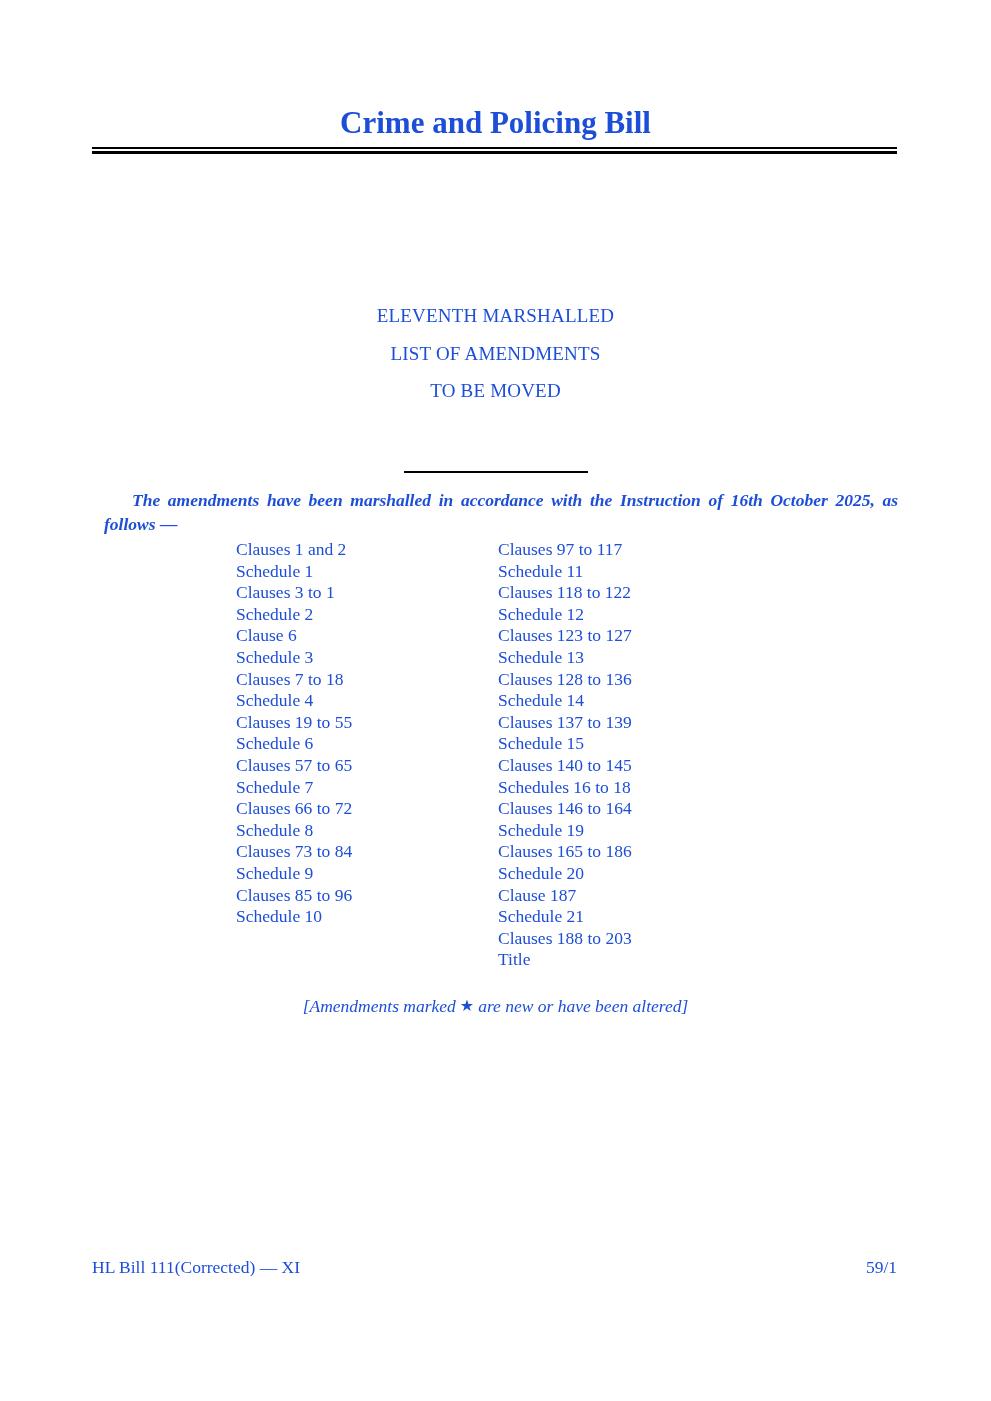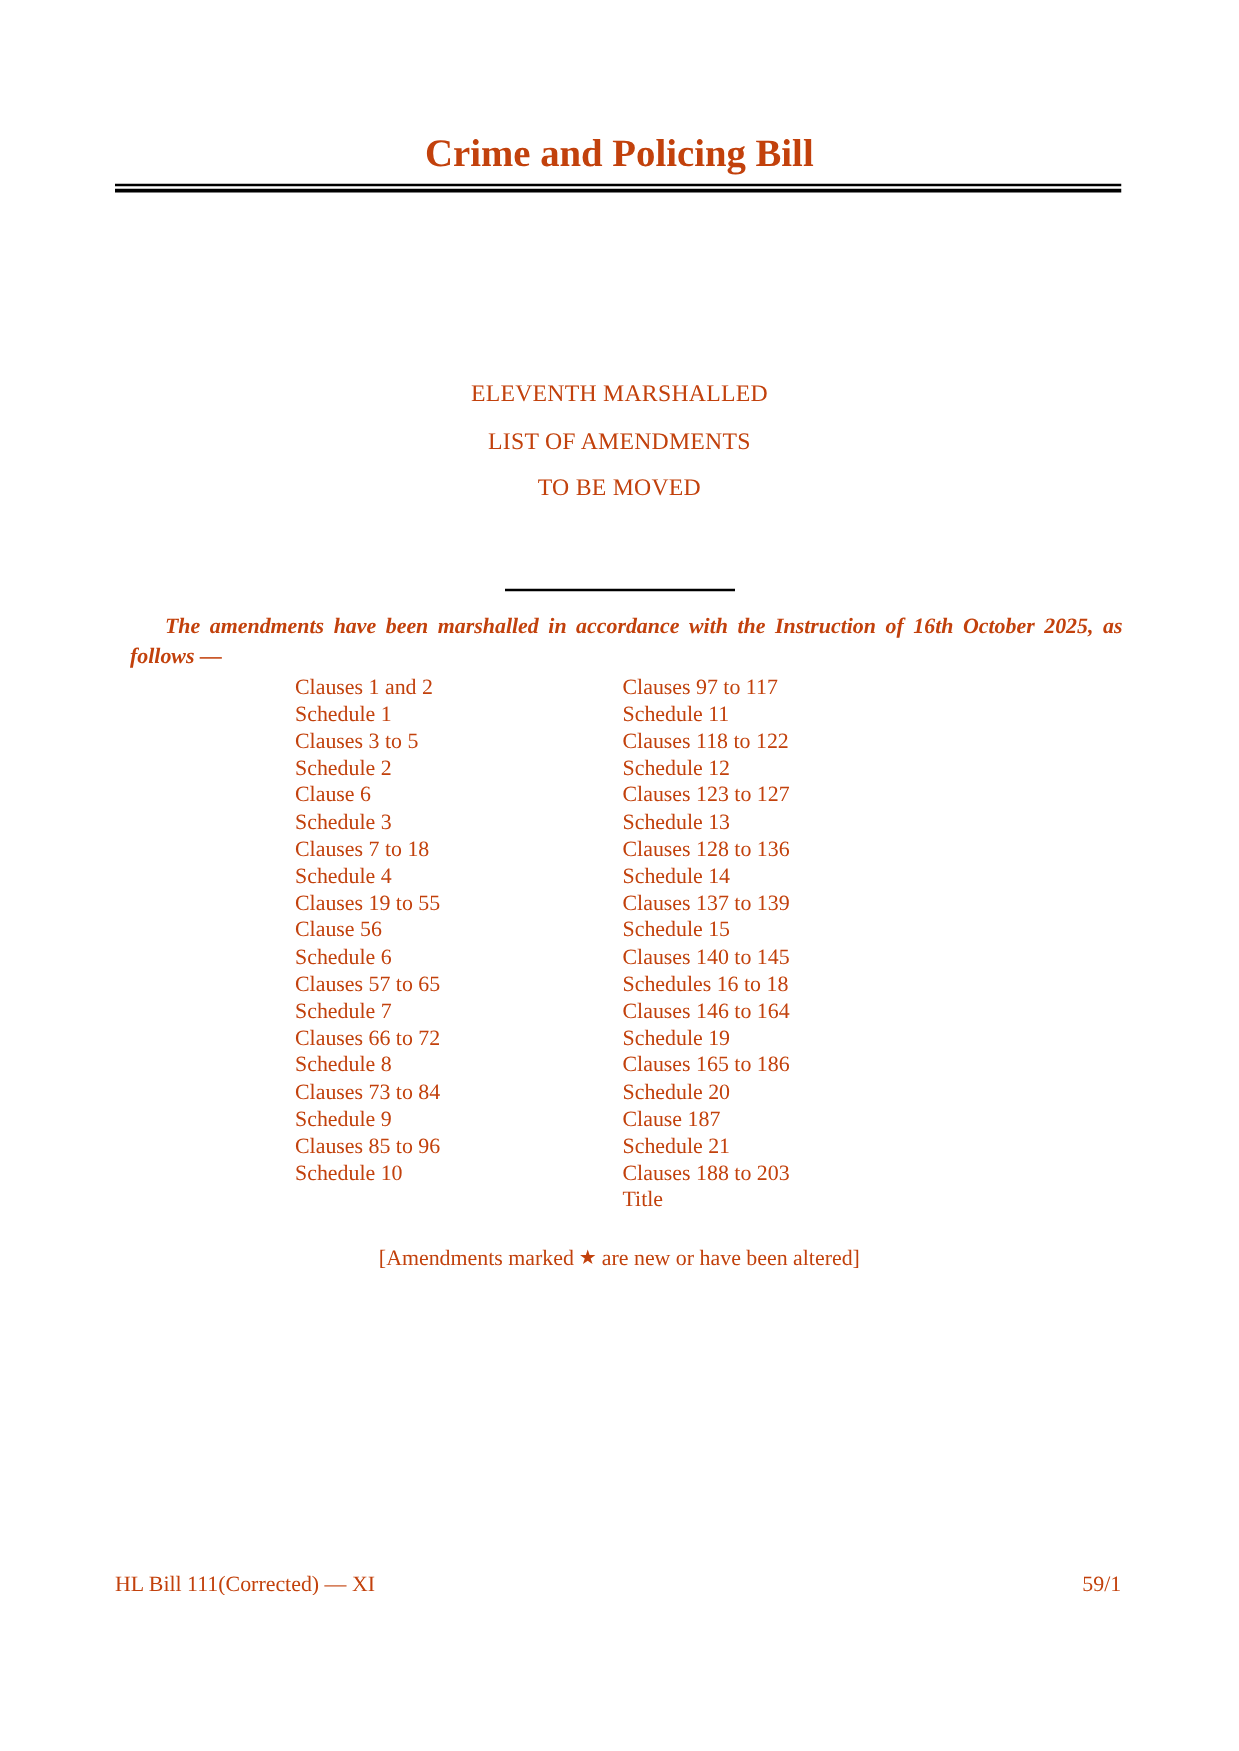--- a/index.html
+++ b/index.html
@@ -5,21 +5,21 @@
   html, body {
     margin: 0;
     padding: 0;
     background: #ffffff;
   }
   .page {
     position: relative;
     width: 991px;
     height: 1276px;
     background: #ffffff;
-    color: #c2410c;
+    color: #1d4ed8;
     font-family: "Liberation Serif", "DejaVu Serif", serif;
     overflow: hidden;
   }
 
   
   .title {
     position: absolute;
     top: 104px;
     left: 0;
     width: 100%;
@@ -105,21 +105,21 @@
   
   .note {
     position: absolute;
     top: 995px;
     left: 0;
     width: 100%;
     text-align: center;
     font-size: 17.5px;
     line-height: 22px;
   }
-  .note .it { }
+  .note .it { font-style: italic; }
   .note .star {
     font-style: normal;
     font-size: 16px;
     margin: 0 4px;
     position: relative;
     top: -1px;
   }
 
   
   .footer-left {
@@ -160,28 +160,27 @@
 
   <div class="intro">
     <div class="line1">The amendments have been marshalled in accordance with the Instruction of 16th October 2025, as</div>
     <div class="line2">follows —</div>
   </div>
 
   <div class="marshalling-list">
     <div class="list-column">
         <div class="list-item">Clauses 1 and 2</div>
         <div class="list-item">Schedule 1</div>
-        <div class="list-item">Clauses 3 to 5</div>
+        <div class="list-item">Clauses 3 to 1</div>
         <div class="list-item">Schedule 2</div>
         <div class="list-item">Clause 6</div>
         <div class="list-item">Schedule 3</div>
         <div class="list-item">Clauses 7 to 18</div>
         <div class="list-item">Schedule 4</div>
         <div class="list-item">Clauses 19 to 55</div>
-        <div class="list-item">Clause 56</div>
         <div class="list-item">Schedule 6</div>
         <div class="list-item">Clauses 57 to 65</div>
         <div class="list-item">Schedule 7</div>
         <div class="list-item">Clauses 66 to 72</div>
         <div class="list-item">Schedule 8</div>
         <div class="list-item">Clauses 73 to 84</div>
         <div class="list-item">Schedule 9</div>
         <div class="list-item">Clauses 85 to 96</div>
         <div class="list-item">Schedule 10</div>
       </div>

